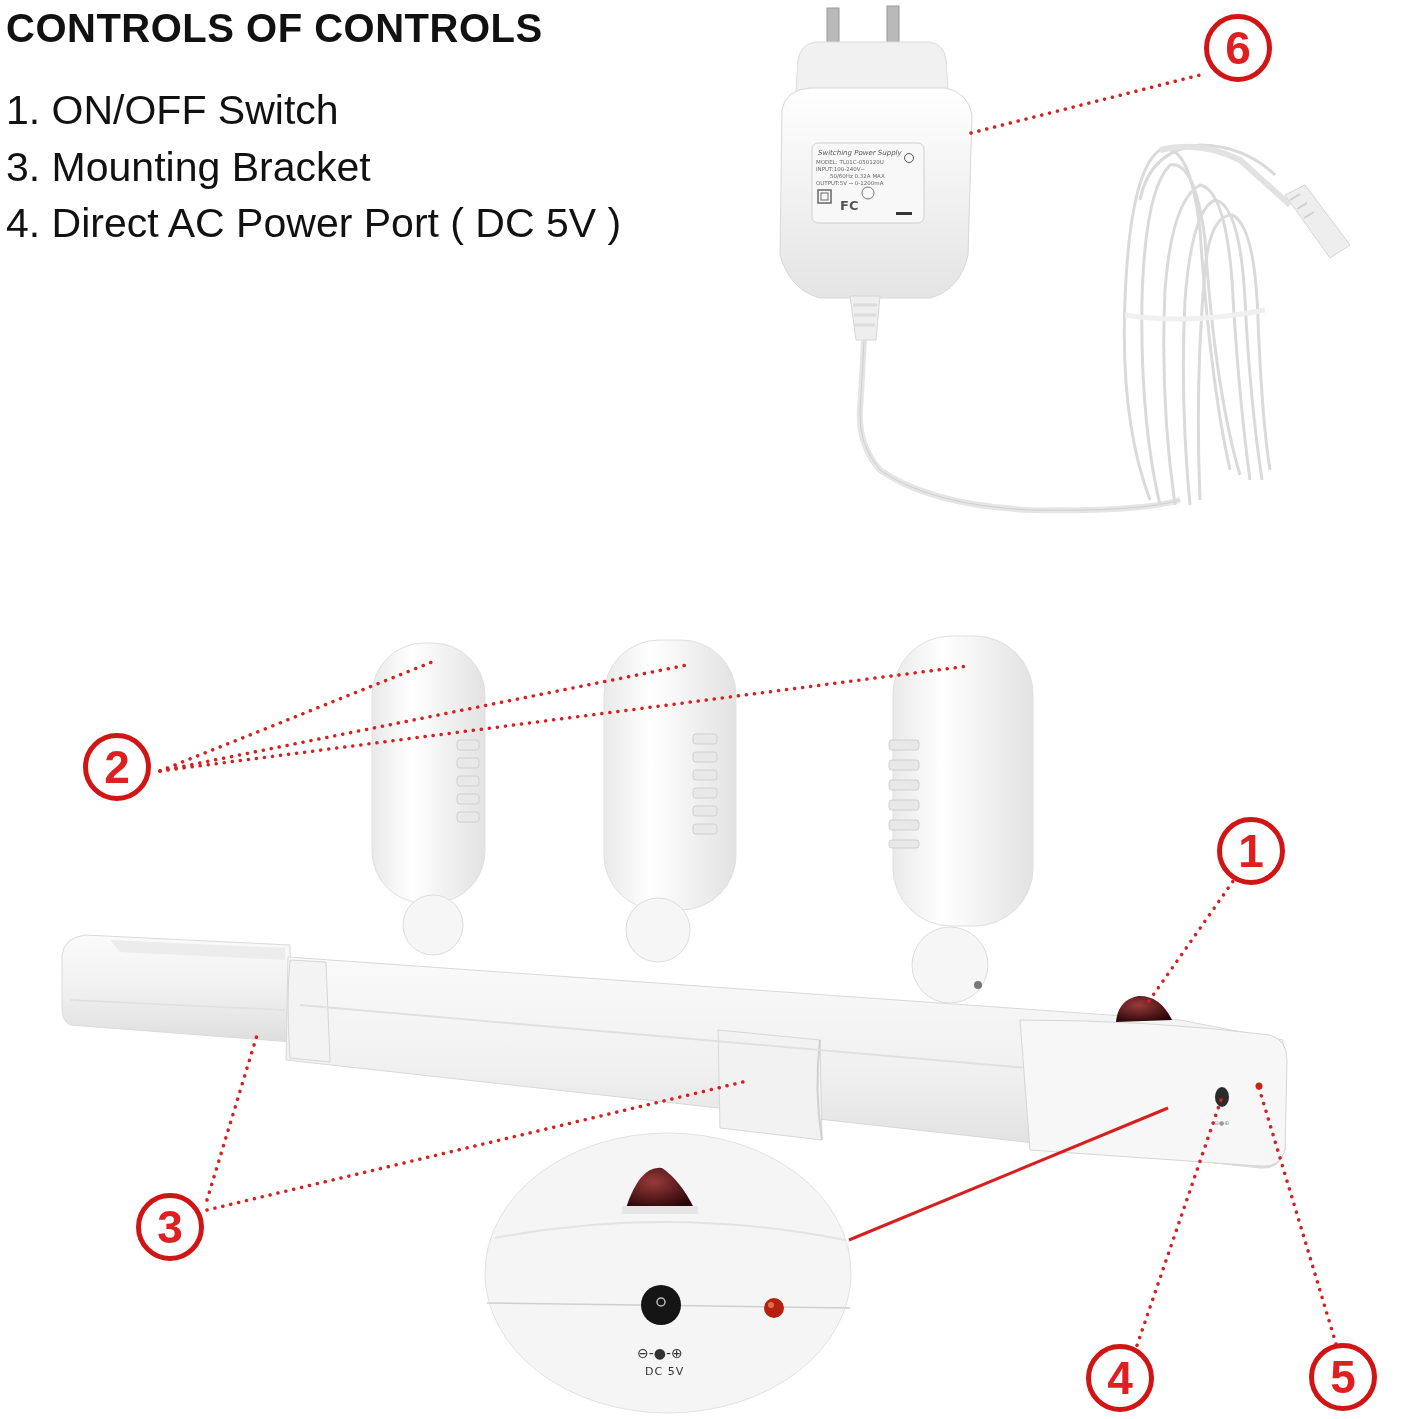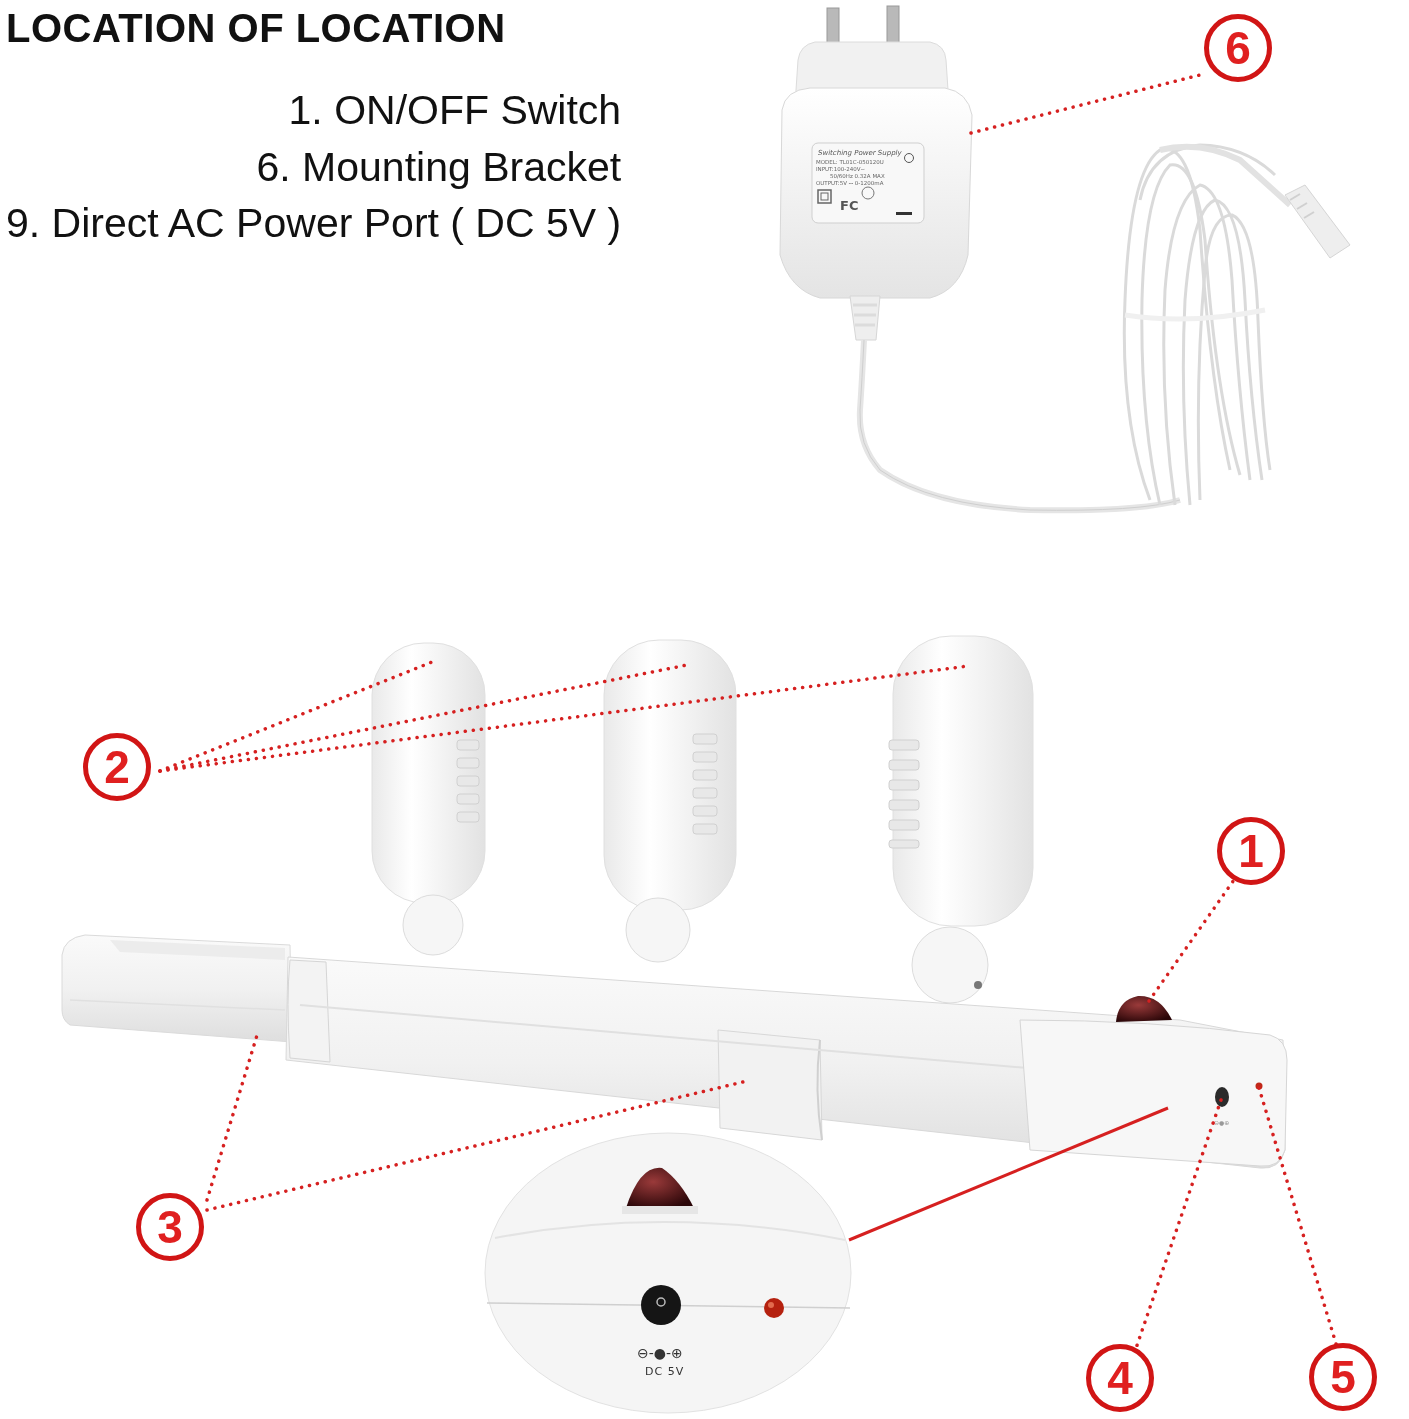--- a/index.html
+++ b/index.html
@@ -1,36 +1,36 @@
 <!DOCTYPE html>
 <html><head>
   <meta charset="utf-8">
   <style>
     html, body { margin: 0; padding: 0; background: #ffffff; }
     body { width: 1409px; height: 1419px; position: relative; overflow: hidden;
            font-family: "Liberation Sans", sans-serif; color: #111; }
     .title { position: absolute; left: 6px; top: 6px; font-size: 40px; font-weight: bold;
              letter-spacing: 0.5px; margin: 0; }
     .legend { position: absolute; left: 6px; top: 82px; margin: 0; padding: 0; list-style: none; }
-    .legend li { font-size: 41px; line-height: 56.5px; white-space: nowrap; text-align: right; }
+    .legend li { font-size: 41px; line-height: 56.5px; white-space: nowrap; }
     svg.art { position: absolute; left: 0; top: 0; }
     .badge { position: absolute; width: 58px; height: 58px; border: 5px solid #d11515;
              border-radius: 50%; background: #fff; color: #e02020; font-weight: bold;
              font-size: 46px; line-height: 58px; text-align: center; }
     .label-small { font-family: "DejaVu Sans", sans-serif; }
   </style>
 </head>
 <body>
 
-<h1 class="title">LOCATION OF LOCATION</h1>
+<h1 class="title">CONTROLS OF CONTROLS</h1>
 
 <ul class="legend">
   <li>1. ON/OFF Switch</li>
-  <li>6. Mounting Bracket</li>
-  <li>9. Direct AC Power Port ( DC 5V )</li>
+  <li>3. Mounting Bracket</li>
+  <li>4. Direct AC Power Port ( DC 5V )</li>
 </ul>
 
 <svg class="art" width="1409" height="1419" viewBox="0 0 1409 1419">
   <defs>
     <linearGradient id="bodyGrad" x1="0" y1="0" x2="0" y2="1">
       <stop offset="0" stop-color="#ffffff"></stop>
       <stop offset="1" stop-color="#e4e4e4"></stop>
     </linearGradient>
     <linearGradient id="headGrad" x1="0" y1="0" x2="1" y2="0">
       <stop offset="0" stop-color="#e9e9e9"></stop>

